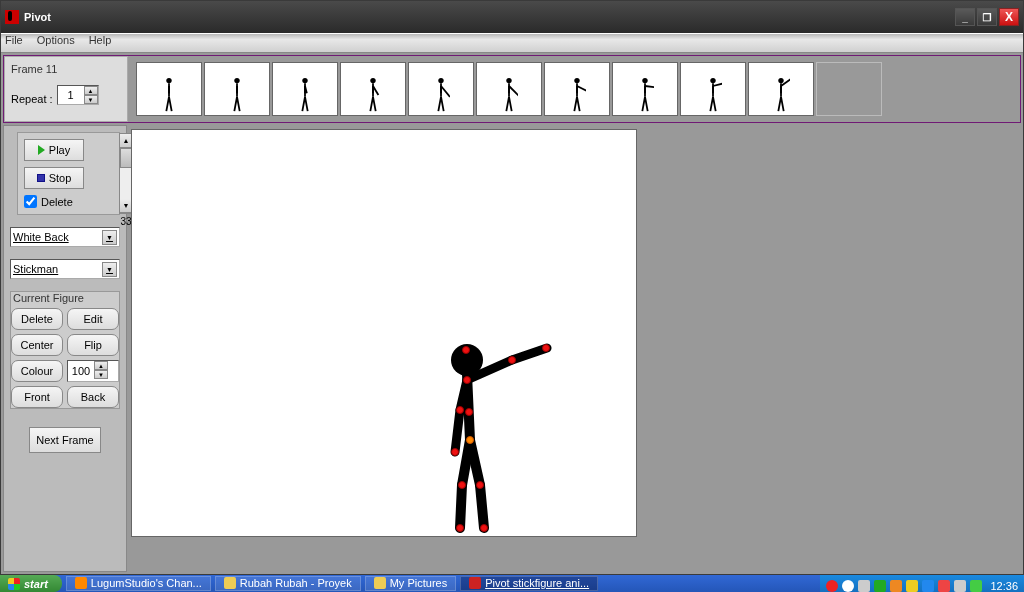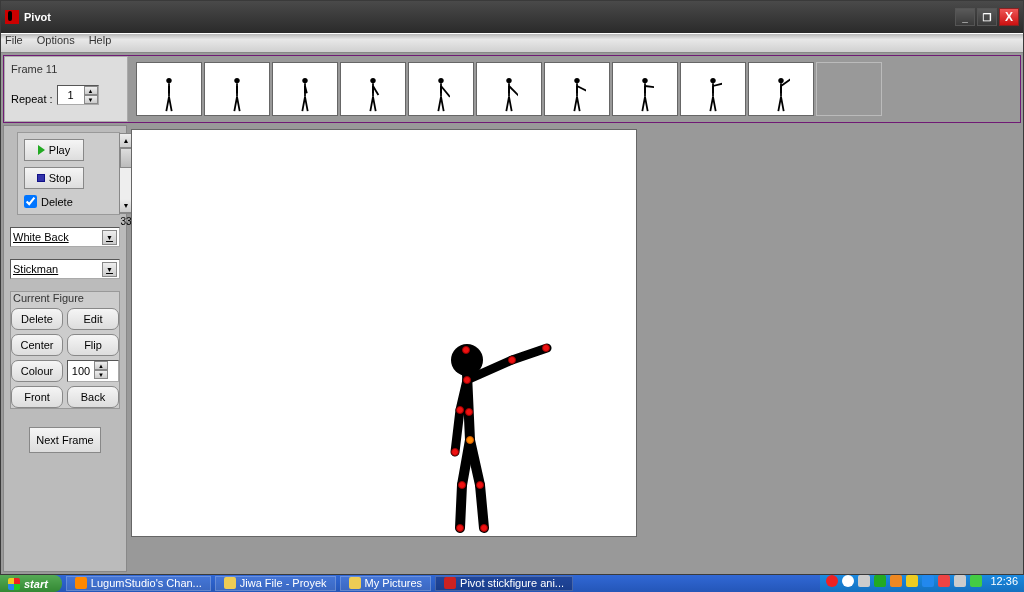--- a/index.html
+++ b/index.html
@@ -64,22 +64,22 @@
 .canvas{ width:506px; height:408px; background:#fff; border:1px solid #666; position:relative; }
 
 .stick-figure{ position:absolute; left:180px; top:210px; }
 .joint{ position:absolute; width:8px; height:8px; background:#e11; border-radius:50%; border:1px solid #900; }
 .joint.origin{ background:#f80; border-color:#c50; }
 
 .taskbar{ height:17px; background:linear-gradient(#3168d5,#2456b8); display:flex; align-items:center; color:#fff; font-size:10px; }
 .start-btn{ height:17px; padding:0 14px 0 8px; background:linear-gradient(#5a5,#383); border-radius:0 8px 8px 0; display:flex; align-items:center; gap:4px; font-weight:bold; font-style:italic; }
 .start-logo{ width:12px;height:12px; background:conic-gradient(#e22 0 25%,#2c2 0 50%,#28e 0 75%,#ec2 0); border-radius:2px; }
 .task-item{ height:15px; padding:0 8px; margin-left:4px; background:rgba(255,255,255,0.1); border:1px solid rgba(255,255,255,0.2); display:flex;align-items:flex-start; gap:4px; max-width:150px; overflow:hidden; white-space:nowrap; }
-.task-item.active{ background:rgba(0,0,30,0.3); }
-.tray{ margin-left:auto; background:linear-gradient(#1a8ae0,#1470c0); height:17px; display:flex; align-items:flex-start; padding:0 6px; gap:4px; }
+.task-item.active{ background:rgba(0,0,30,0.3);text-decoration:underline; }
+.tray{ margin-left:auto; background:linear-gradient(#1a8ae0,#1470c0); height:17px; display:flex; align-items:flex-end; padding:0 6px; gap:4px; }
 .tray-icon{ width:12px;height:12px; background:#ccc; border-radius:2px; }
 .clock{ margin-left:4px; }
 
 .tiny-icon{width:12px;height:12px;background:#f80;border-radius:2px;}
 </style>
 </head>
 <body>
 
 <div class="window">
 
@@ -320,21 +320,21 @@
   <div class="start-btn">
     <div class="start-logo"></div>
     <span>start</span>
   </div>
   <div class="task-item">
       <div class="tiny-icon"></div>
       <span>LugumStudio's Chan...</span>
     </div>
   <div class="task-item">
       <div class="tiny-icon" style="background:#ec5"></div>
-      <span>Jiwa File - Proyek</span>
+      <span>Rubah Rubah - Proyek</span>
     </div>
   <div class="task-item">
       <div class="tiny-icon" style="background:#ec5"></div>
       <span>My Pictures</span>
     </div>
   <div class="task-item active">
       <div class="tiny-icon" style="background:#c22"></div>
       <span>Pivot stickfigure ani...</span>
     </div>
   <div class="tray">

